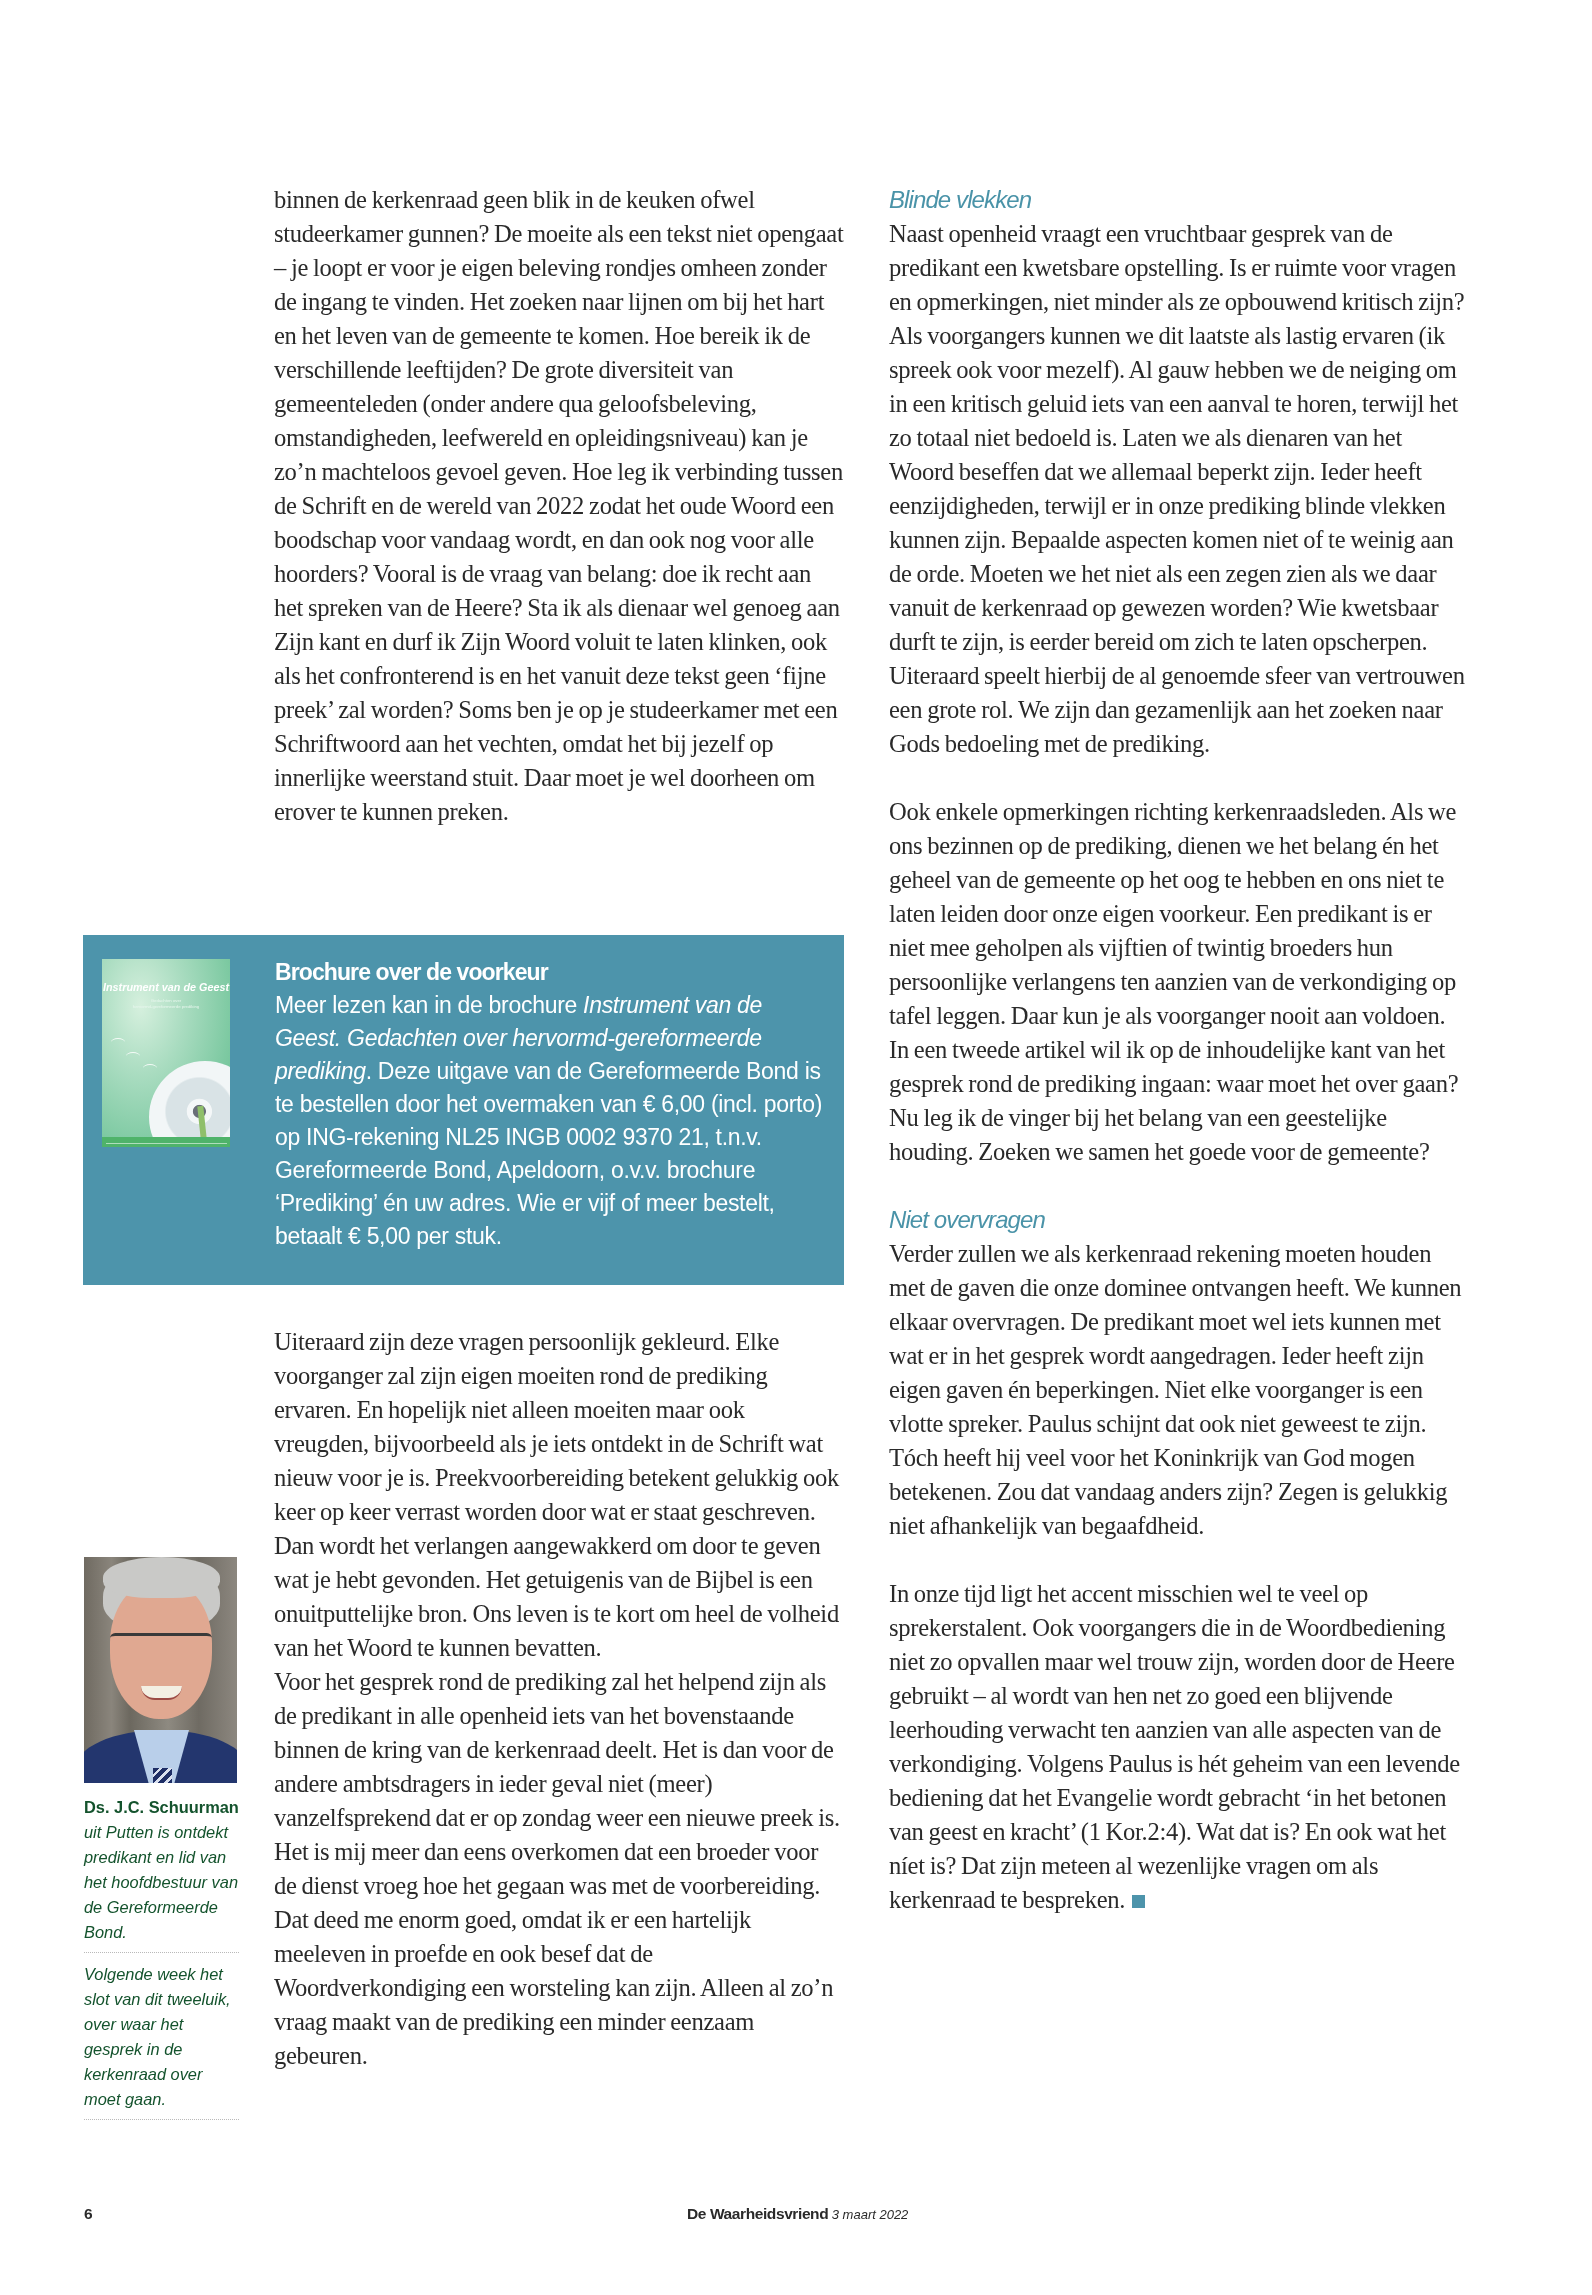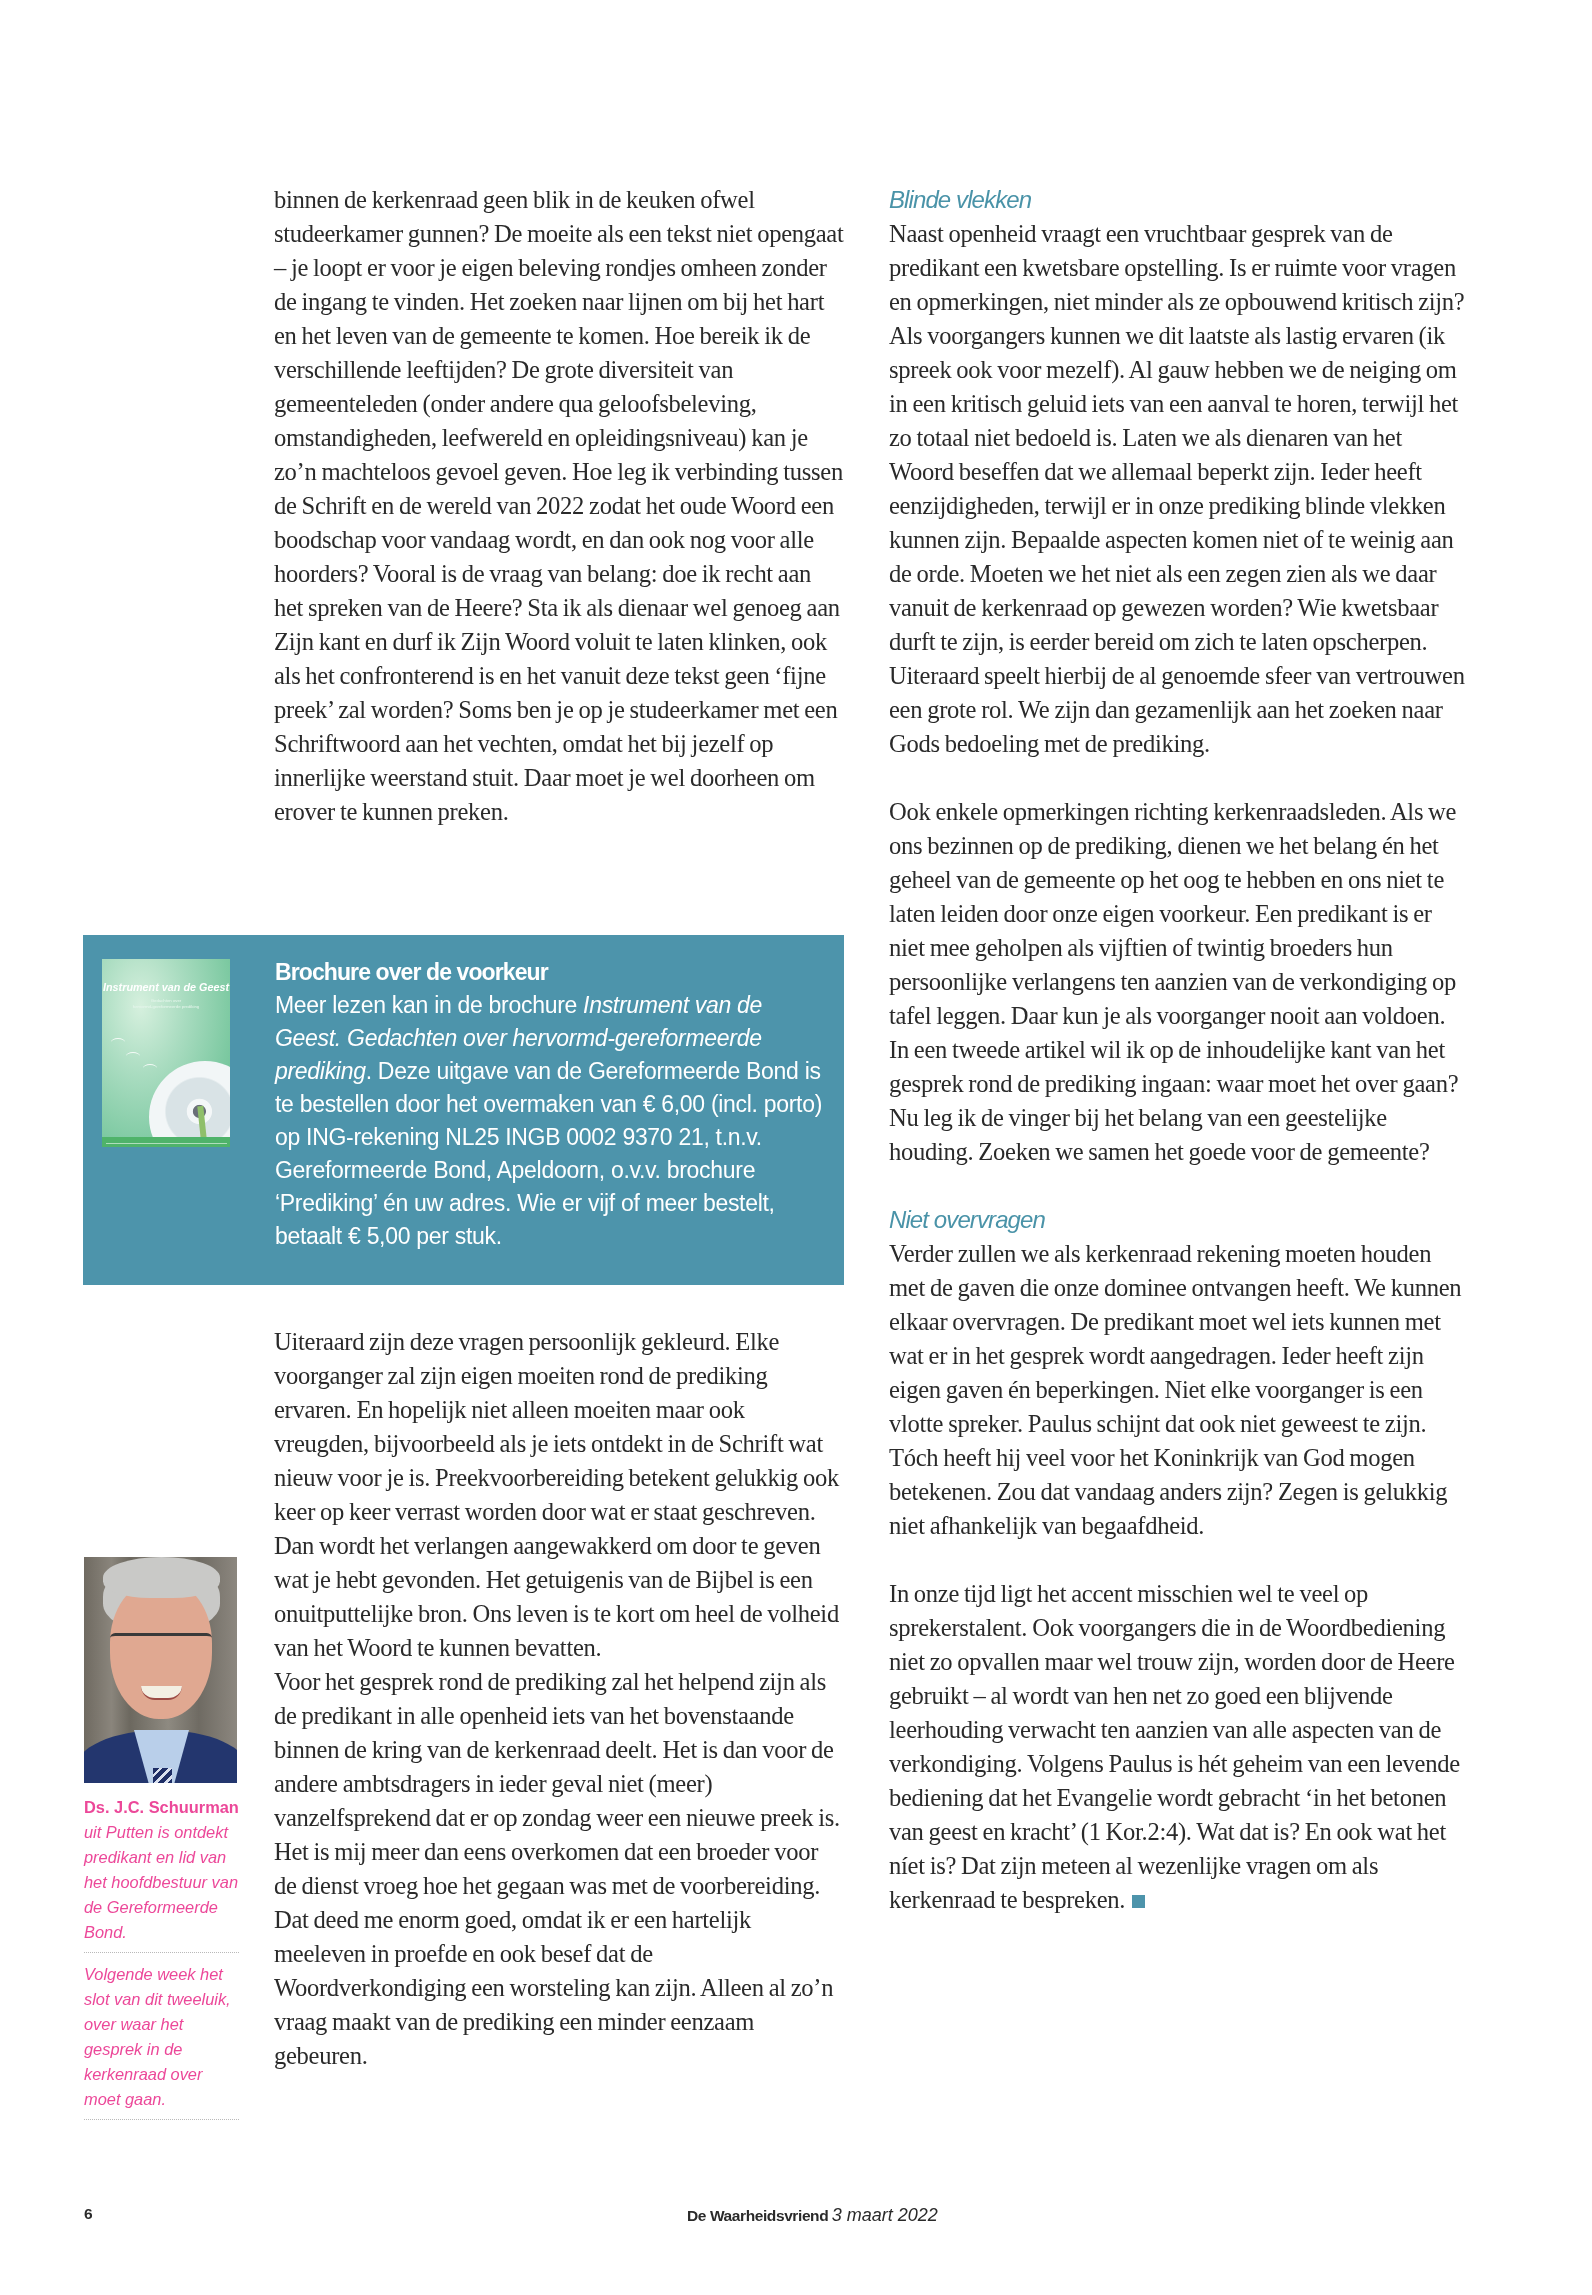--- a/index.html
+++ b/index.html
@@ -36,33 +36,33 @@
   .photo { position: absolute; left: 76px; top: 1557px; width: 153px; height: 226px; overflow: hidden;
     background: linear-gradient(90deg, #6f6a61 0%, #8a857c 18%, #6c685f 30%, #8e8a81 55%, #6f6b63 75%, #8c877f 100%); }
   .photo .hair { position: absolute; left: 19px; top: 5.2px; width: 117px; height: 69px; border-radius: 50% 50% 40% 40%; background: #c9c9c7; }
   .photo .face { position: absolute; left: 26px; top: 24px; width: 102px; height: 138px; border-radius: 45% 45% 48% 48%; background: #e0a891; }
   .photo .glasses { position: absolute; left: 26px; top: 76px; width: 102px; height: 15.5px; border-top: 3.5px solid #3a3a3a; border-radius: 5.2px; }
   .photo .smile { position: absolute; left: 57px; top: 129px; width: 41px; height: 12px; border-radius: 0 0 26px 26px; background: #f3efe3; border-bottom: 2.6px solid #9b4a44; }
   .photo .suit { position: absolute; left: -8.6px; top: 173px; width: 173px; height: 78px; background: #23366e; border-radius: 50% 50% 0 0; }
   .photo .shirt { position: absolute; left: 50px; top: 173px; width: 55px; height: 60px; background: #b9cfea; clip-path: polygon(0 0, 100% 0, 70% 100%, 30% 100%); }
   .photo .tie { position: absolute; left: 69px; top: 211px; width: 19px; height: 26px; background: repeating-linear-gradient(135deg, #1e2e66 0 4.3px, #d9e0ef 4.3px 7px); }
 
-  .caption { position: absolute; left: 76px; top: 1795px; width: 155px; font-family: "Liberation Sans", "DejaVu Sans", sans-serif; font-size: 16.4px; line-height: 25px; color: #ec4899; }
+  .caption { position: absolute; left: 76px; top: 1795px; width: 155px; font-family: "Liberation Sans", "DejaVu Sans", sans-serif; font-size: 16.4px; line-height: 25px; color: #14532d; }
   .caption .name { font-weight: bold; font-style: normal; }
   .caption .role { font-style: italic; }
   .caption .dots { border-bottom: 1.7px dotted #b9b9b9; height: 0; margin: 7px 0 8.6px; }
   .caption .next { font-style: italic; }
 
   .end-mark { display: inline-block; width: 13px; height: 13px; background: #4d94ab; margin-left: 7px; vertical-align: 0; }
 
   .footer { position: absolute; top: 2205px; font-family: "Liberation Sans", "DejaVu Sans", sans-serif; font-size: 15.5px; color: #2a2a2a; }
   .footer-page { left: 76px; font-weight: bold; }
   .footer-pub { left: 679px; }
   .footer-pub .mag { font-weight: bold; letter-spacing: -0.4px; }
-  .footer-pub .date { font-style: italic; font-size: 18px; margin-left: 3.5px; }
+  .footer-pub .date { font-style: italic; font-size: 13px; margin-left: 3.5px; }
 </style>
 </head>
 <body>
 
 <div class="page">
 
   <div class="col col-left">
     <p>binnen de kerkenraad geen blik in de keuken ofwel studeerkamer gunnen? De moeite als een tekst niet opengaat – je loopt er voor je eigen beleving rondjes omheen zonder de ingang te vinden. Het zoeken naar lijnen om bij het hart en het leven van de gemeente te komen. Hoe bereik ik de verschillende leeftijden? De grote diversiteit van gemeenteleden (onder andere qua geloofsbeleving, omstandigheden, leefwereld en opleidingsniveau) kan je zo’n machteloos gevoel geven. Hoe leg ik verbinding tussen de Schrift en de wereld van 2022 zodat het oude Woord een boodschap voor vandaag wordt, en dan ook nog voor alle hoorders? Vooral is de vraag van belang: doe ik recht aan het spreken van de Heere? Sta ik als dienaar wel genoeg aan Zijn kant en durf ik Zijn Woord voluit te laten klinken, ook als het confronterend is en het vanuit deze tekst geen ‘fijne preek’ zal worden? Soms ben je op je studeerkamer met een Schriftwoord aan het vechten, omdat het bij jezelf op innerlijke weerstand stuit. Daar moet je wel doorheen om erover te kunnen preken.</p>
   </div>
 

